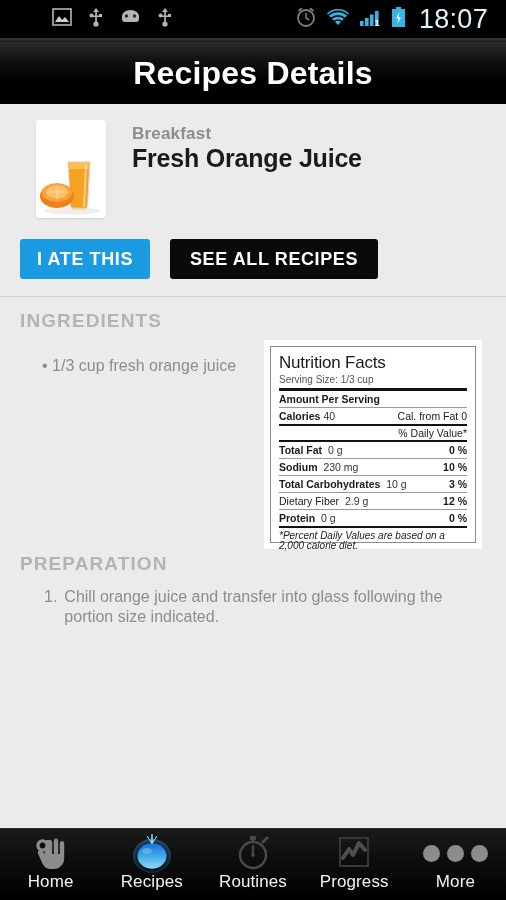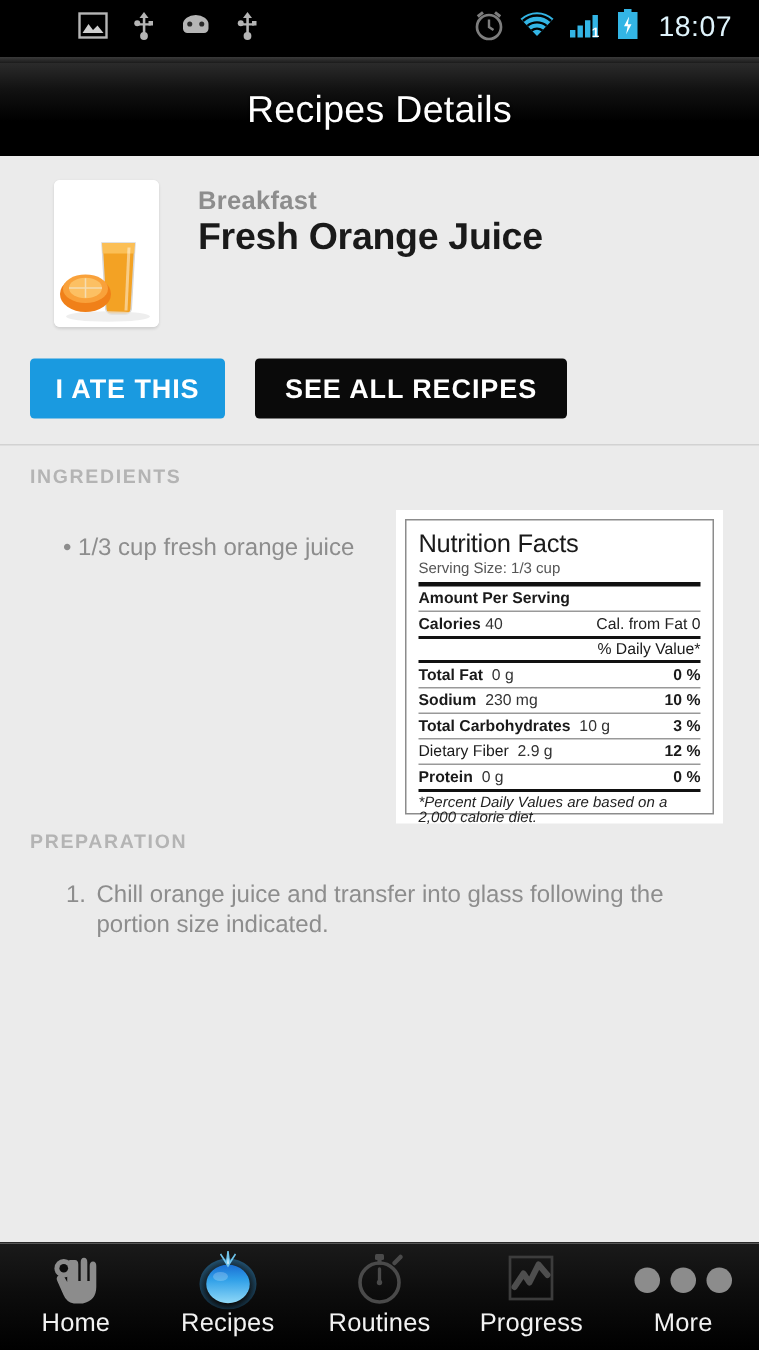--- a/index.html
+++ b/index.html
@@ -12,35 +12,35 @@
   #app { position: relative; width: 506px; height: 900px; background: #ebebeb; }
 
   
   .statusbar {
     position: absolute; left: 0; top: 0; width: 506px; height: 38px;
     background: #000; display: flex; align-items: center;
     padding: 0 10px;
   }
   .sb-left { display: flex; align-items: center; gap: 17px; padding-left: 42px; }
   .sb-right { margin-left: auto; display: flex; align-items: center; gap: 9px; padding-right: 8px; }
-  .sb-time { color: #dff3fb; font-size: 19px; letter-spacing: .3px; margin-left: 4px; }
+  .sb-time { color: #dff3fb; font-size: 27px; letter-spacing: .3px; margin-left: 4px; }
   .sb-icon { display: block; }
   .statusbar-sep {
     position: absolute; left: 0; top: 38px; width: 506px; height: 4px;
     background: linear-gradient(#3a3a3a, #1b1b1b);
   }
 
   
   .titlebar {
     position: absolute; left: 0; top: 42px; width: 506px; height: 62px;
     background: linear-gradient(#2b2b2b 0%, #121212 28%, #000 62%, #000 100%);
     display: flex; align-items: center; justify-content: center;
   }
   .titlebar-text {
-    color: #fff; font-size: 25px; font-weight: normal; letter-spacing: .2px;
+    color: #fff; font-size: 32px; font-weight: bold; letter-spacing: .2px;
     text-shadow: 0 1px 2px rgba(0,0,0,.9);
   }
 
   
   .recipe-header { position: absolute; left: 0; top: 104px; width: 506px; height: 192px; background: #ebebeb; }
   .thumb {
     position: absolute; left: 36px; top: 16px; width: 70px; height: 98px;
     background: #fff; border-radius: 4px; overflow: hidden;
     box-shadow: 0 1px 2px rgba(0,0,0,.12);
   }
@@ -61,21 +61,21 @@
     display: flex; align-items: center; justify-content: center;
     height: 40px;
   }
   .btn-primary { background: #1a9ae0; padding: 0 17px; }
   .btn-dark { background: #0a0a0a; padding: 0 20px; }
 
   .divider { position: absolute; left: 0; width: 506px; height: 1px; background: #d2d2d2; }
 
   
   .section-head {
-    position: absolute; font-size: 13px; font-weight: bold;
+    position: absolute; font-size: 19px; font-weight: bold;
     color: #b4b4b4; letter-spacing: 1.1px;
   }
   .ingredients-head { left: 20px; top: 310px; }
   .prep-head { left: 20px; top: 553px; }
 
   .ing-list { position: absolute; left: 42px; top: 344px; width: 210px; }
   .ing-item { font-size: 16px; color: #8d8d8d; line-height: 21px; margin-top: 11px; }
 
   .prep-list { position: absolute; left: 44px; top: 587px; width: 410px; }
   .prep-item {

